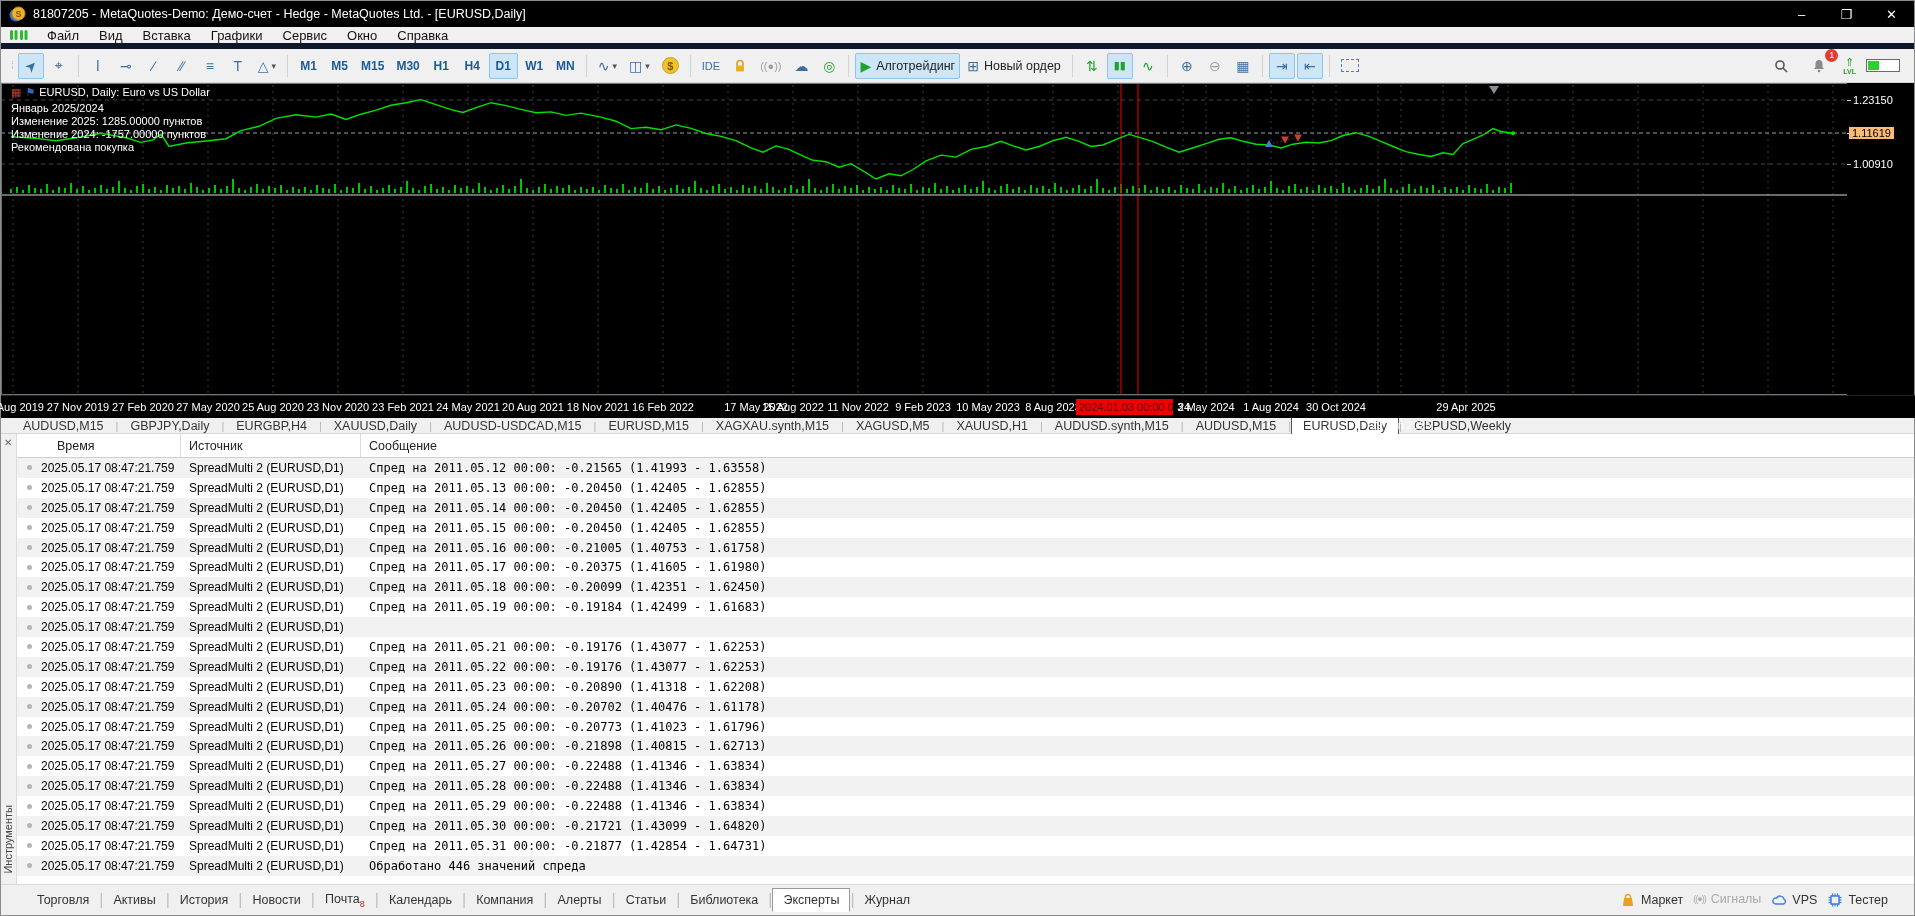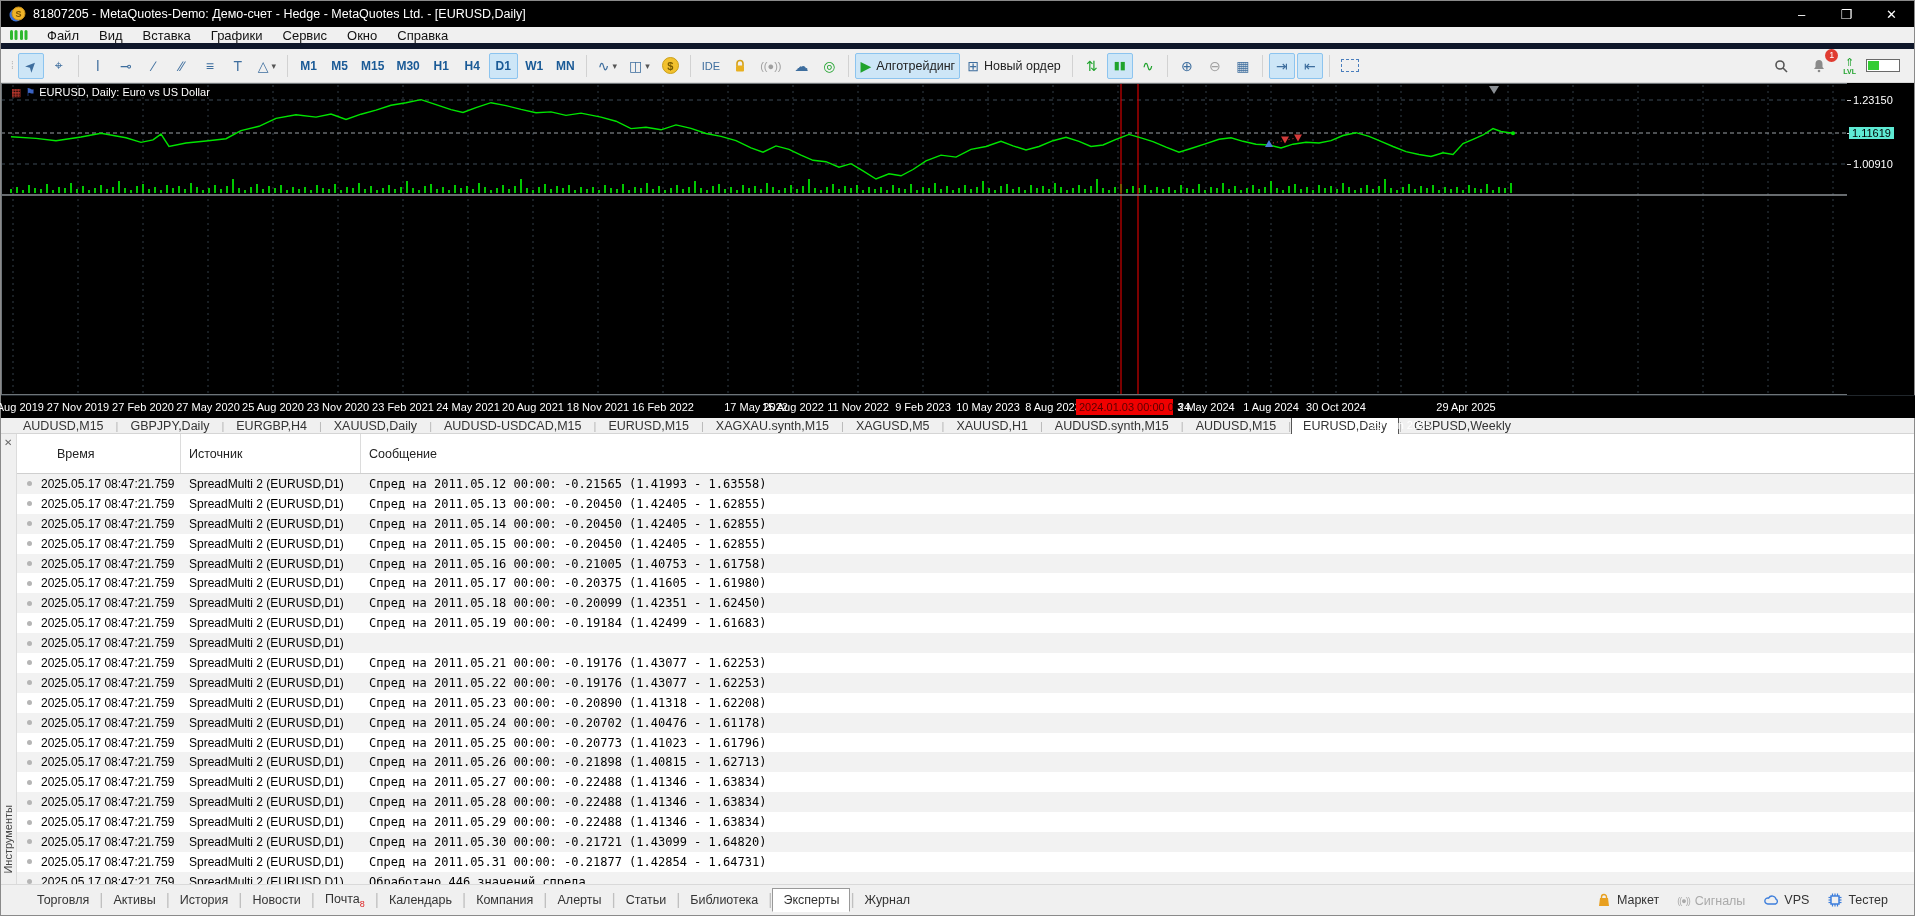--- a/index.html
+++ b/index.html
@@ -38,54 +38,54 @@
   .badge{position:absolute;top:-5px;right:-7px;background:#e03c31;color:#fff;border-radius:50%;width:13px;height:13px;font-size:9px;display:flex;align-items:center;justify-content:center}
   .tright{margin-left:auto;display:flex;align-items:center;gap:10px;padding-right:8px}
   
   .chart-wrap{position:relative;height:335px;background:#000;flex:0 0 auto}
   .chart-wrap svg.main{position:absolute;left:0;top:0}
   .overlay{position:absolute;left:10px;top:3px;color:#fff;font-size:11px;line-height:13px;z-index:3}
   .overlay .l1{display:flex;align-items:center;gap:4px;margin-bottom:3px}
   .overlay .wicon{font-size:11px;line-height:11px}
   .price-axis{position:absolute;right:0;top:0;width:67px;height:312px;background:#000;color:#fff;font-size:11px;z-index:2}
   .plabel{position:absolute;left:6px;transform:translateY(-50%);white-space:nowrap}
-  .plabel.cur{background:#5eead4;color:#000;padding:0 3px;left:2px}
+  .plabel.cur{background:#fdba74;color:#000;padding:0 3px;left:2px}
   .ptick{position:absolute;left:0;width:4px;height:1px;background:#cfcfcf}
   .date-axis{position:absolute;left:0;bottom:0;width:1915px;height:23px;background:#000;color:#fff;font-size:11px;z-index:2;border-top:1px solid #20262b}
   .dlabel{position:absolute;top:5px;transform:translateX(-50%);white-space:nowrap}
   .dred{position:absolute;top:3px;height:16px;background:#f00000;color:#5a0000;font-size:11px;line-height:16px;padding:0 3px;white-space:nowrap;overflow:hidden}
   .dremnant{position:absolute;top:5px;white-space:nowrap}
   
   .chart-tabs{height:16px;background:#f0f0f0;display:flex;align-items:center;padding-left:10px;flex:0 0 auto;border-bottom:1px solid #d5d5d5}
   .ctab{font-size:12.5px;color:#333;padding:3px 12px;cursor:default;white-space:nowrap}
   .ctab.active{background:#fff;border:1px solid #555;padding:3px 11px}
   .ctabsep{color:#b5b5b5;font-size:11px}
   
   .toolbox{flex:1 1 auto;display:flex;background:#fff;min-height:0}
   .sidestrip{width:16px;background:#f0f0f0;border-right:1px solid #dcdcdc;position:relative;flex:0 0 auto}
   .sidestrip .sx{position:absolute;top:3px;left:3px;color:#666;font-size:10px;cursor:default}
   .sidestrip .slabel{position:absolute;bottom:10px;left:1px;writing-mode:vertical-rl;transform:rotate(180deg);font-size:11px;color:#444;white-space:nowrap}
   .log{flex:1 1 auto;display:flex;flex-direction:column;min-width:0}
-  .loghead{height:40px;display:flex;border-bottom:1px solid #cfcfcf;background:#fff;flex:0 0 auto}
+  .loghead{height:24px;display:flex;border-bottom:1px solid #cfcfcf;background:#fff;flex:0 0 auto}
   .loghead .hc{font-size:12.5px;color:#222;display:flex;align-items:center;border-right:1px solid #dcdcdc;padding-left:8px}
   .hc.c1{width:164px;padding-left:40px}.hc.c2{width:180px}.hc.c3{flex:1;border-right:none}
   .logrows{flex:1 1 auto;overflow:hidden}
   .lrow{height:19.9px;display:flex;align-items:center;font-size:12px;color:#000}
   .lrow:nth-child(odd){background:#f2f2f2}
   .lrow .dot{width:5px;height:5px;border-radius:50%;background:#b5b5b5;margin:0 9px 0 10px;flex:0 0 auto}
   .lrow .tc{width:140px;flex:0 0 auto;white-space:nowrap}
   .lrow .sc{width:180px;flex:0 0 auto;white-space:nowrap;padding-left:8px}
   .lrow .mc{flex:1;font-family:"DejaVu Sans Mono",monospace;font-size:12px;white-space:nowrap;padding-left:8px}
   
   .statusbar{height:31px;background:#f0f0f0;border-top:1px solid #d9d9d9;display:flex;align-items:center;padding:0 26px;flex:0 0 auto}
   .stab{font-size:12.5px;color:#333;padding:4px 10px;cursor:default;white-space:nowrap;position:relative}
   .stab.active{background:#fff;border:1px solid #999;border-bottom-color:#fff}
   .stabsep{color:#c0c0c0}
   .stab sub{color:#d22;font-size:9px}
-  .sright{margin-left:auto;display:flex;align-items:flex-end;gap:18px}
+  .sright{margin-left:auto;display:flex;align-items:flex-start;gap:10px}
   .sitem{display:flex;align-items:center;gap:5px;font-size:12.5px;color:#333}
   .sitem.disabled{color:#aaa}
   .sigico{font-size:9px;letter-spacing:-1px}
 </style>
 </head>
 <body>
 
 <div class="window">
 
   <div class="titlebar">
@@ -564,20 +564,26 @@
         <path d="M1488 3 L1498 3 L1493 11 Z" fill="#8a8f94"></path>
         <line x1="0" y1="112" x2="1848" y2="112" stroke="#8b9094" stroke-width="1.5"></line>
         <rect x="0.5" y="0.5" width="1847" height="311" fill="none" stroke="#6e7478" stroke-width="1"></rect>
       </svg>
     <div class="overlay">
       <div class="l1">
         <span class="wicon" id="wico1" style="color: rgb(194, 58, 47);">▦</span>
         <span class="wicon" id="wico2" style="color: rgb(58, 98, 194);">⚑</span>
         <span>EURUSD, Daily:  Euro vs US Dollar</span>
       </div>
+      <div id="infolines">
+          <div>Январь 2025/2024</div>
+          <div>Изменение 2025: 1285.00000 пунктов</div>
+          <div>Изменение 2024: -1757.00000 пунктов</div>
+          <div>Рекомендована покупка</div>
+        </div>
     </div>
     <div class="price-axis" id="priceaxis">
         <div class="ptick" style="top: 17px;"></div>
         <div class="plabel" style="top: 17px;">1.23150</div>
         <div class="ptick" style="top: 50px;"></div>
         <div class="plabel cur" style="top: 50px;">1.11619</div>
         <div class="ptick" style="top: 81px;"></div>
         <div class="plabel" style="top: 81px;">1.00910</div>
       </div>
     <div class="date-axis" id="dateaxis">

